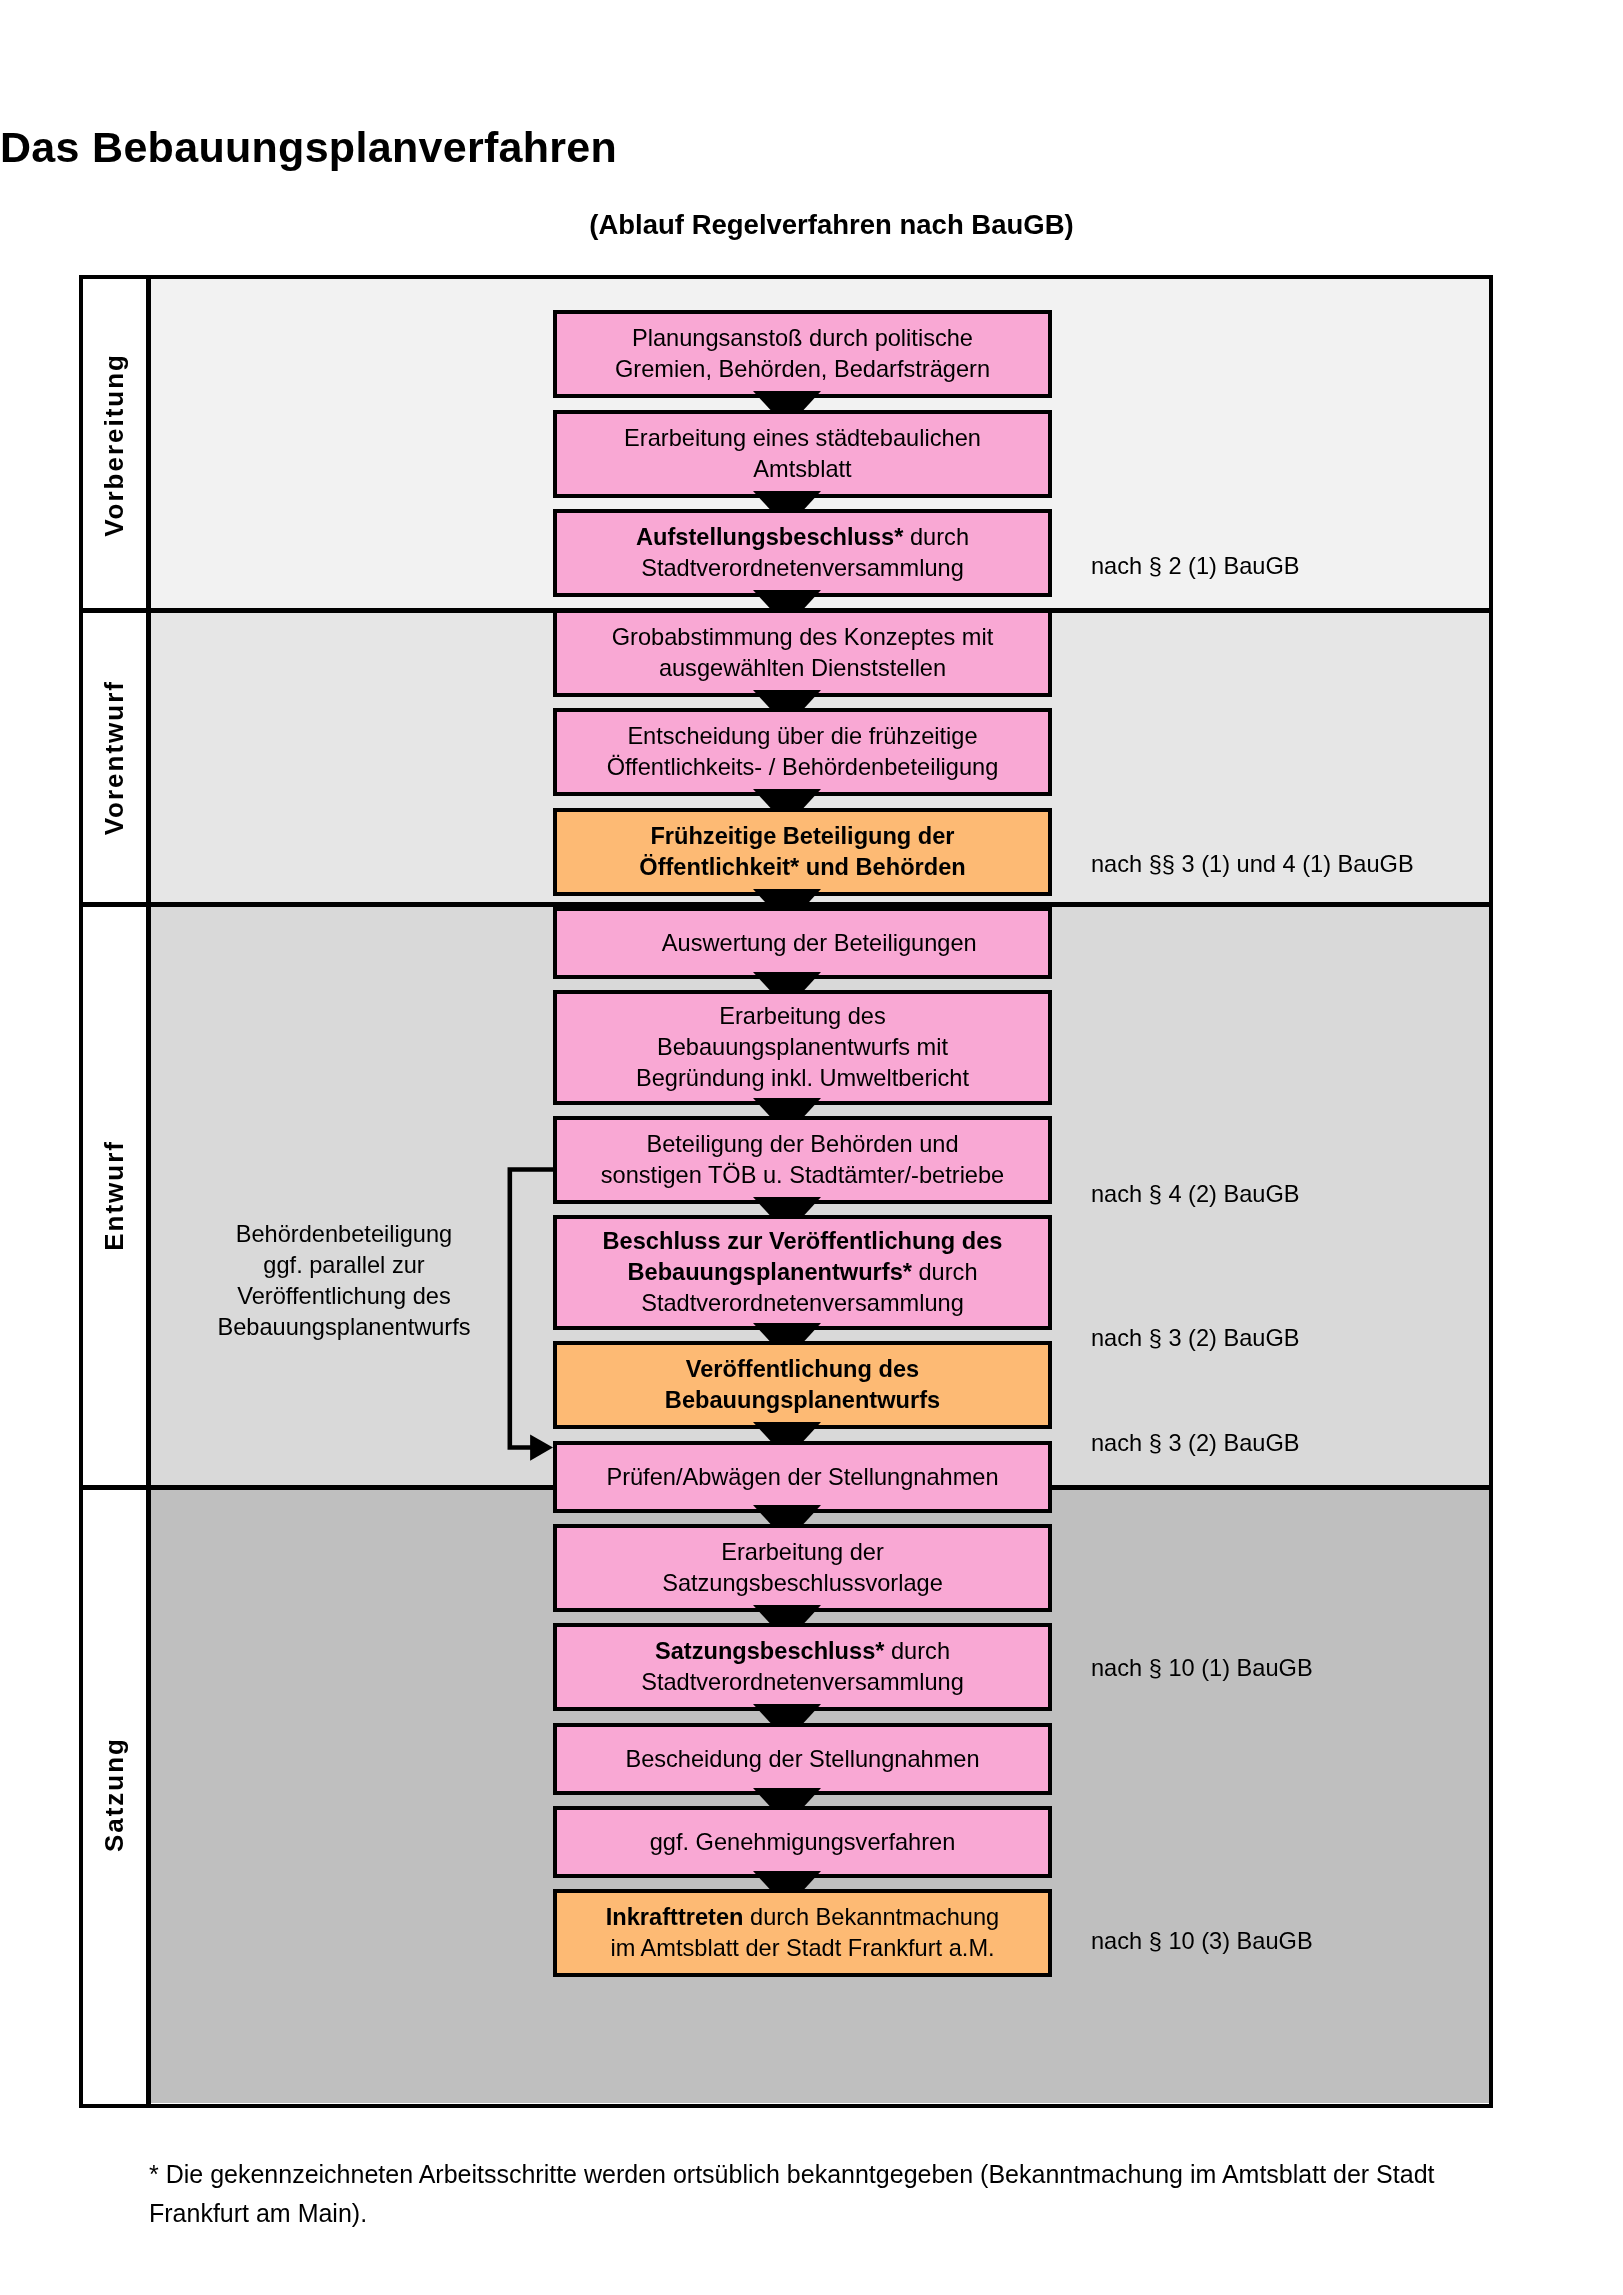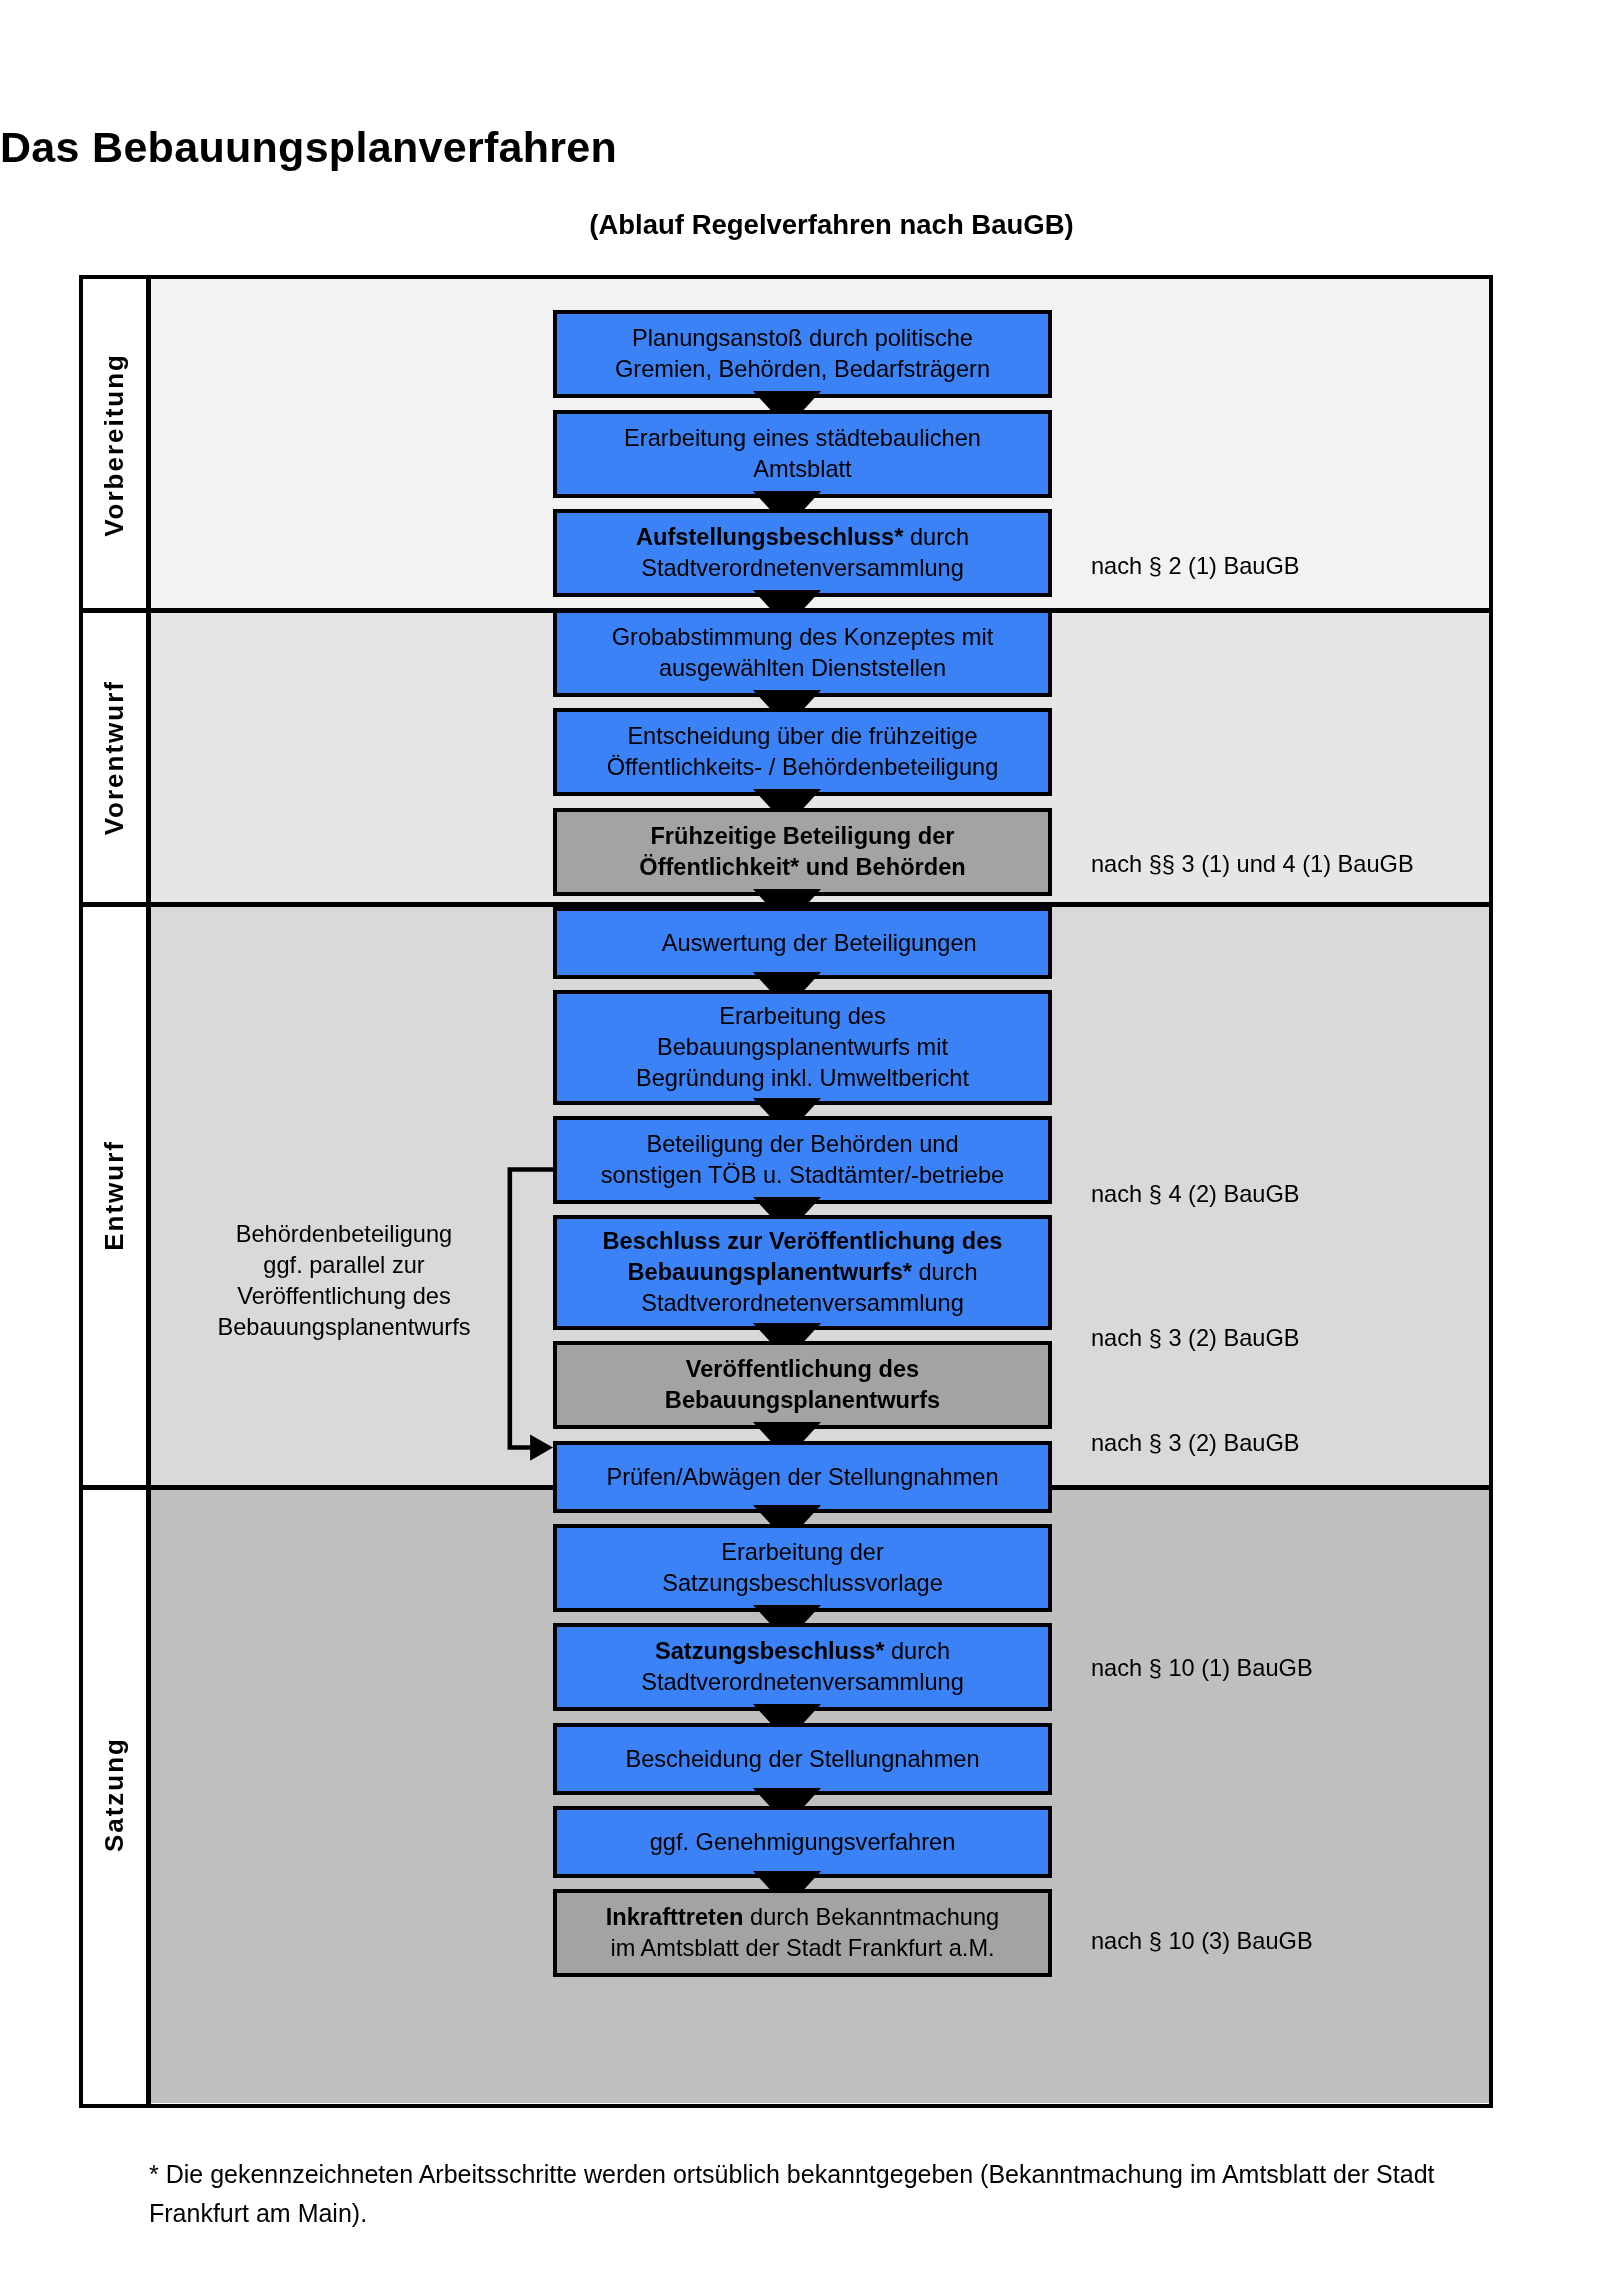--- a/index.html
+++ b/index.html
@@ -92,31 +92,31 @@
     background: #000000;
   }
 
   
   .flow-box {
     position: absolute;
     left: 553px;
     width: 499px;
     box-sizing: border-box;
     border: 4.6px solid #000000;
-    background: #3b82f6;
+    background: #f9a8d4;
     display: flex;
     align-items: center;
     justify-content: center;
     text-align: center;
     font-size: 23.6px;
     line-height: 1.30;
     padding: 2.6px 6.5px;
   }
   .flow-box.highlight {
-    background: #a3a3a3;
+    background: #fdba74;
   }
   .flow-box b { font-weight: bold; }
 
   
   .arrow-down {
     position: absolute;
     left: 753px;
     width: 0;
     height: 0;
     border-left: 34px solid transparent;

